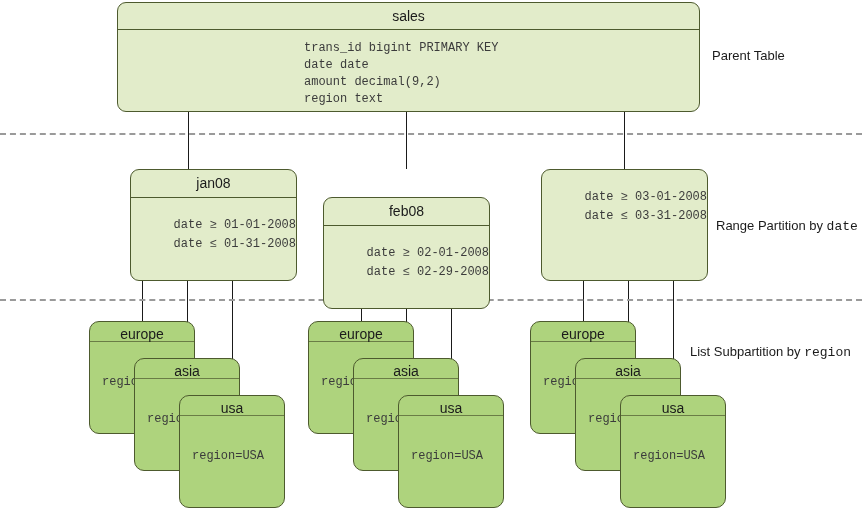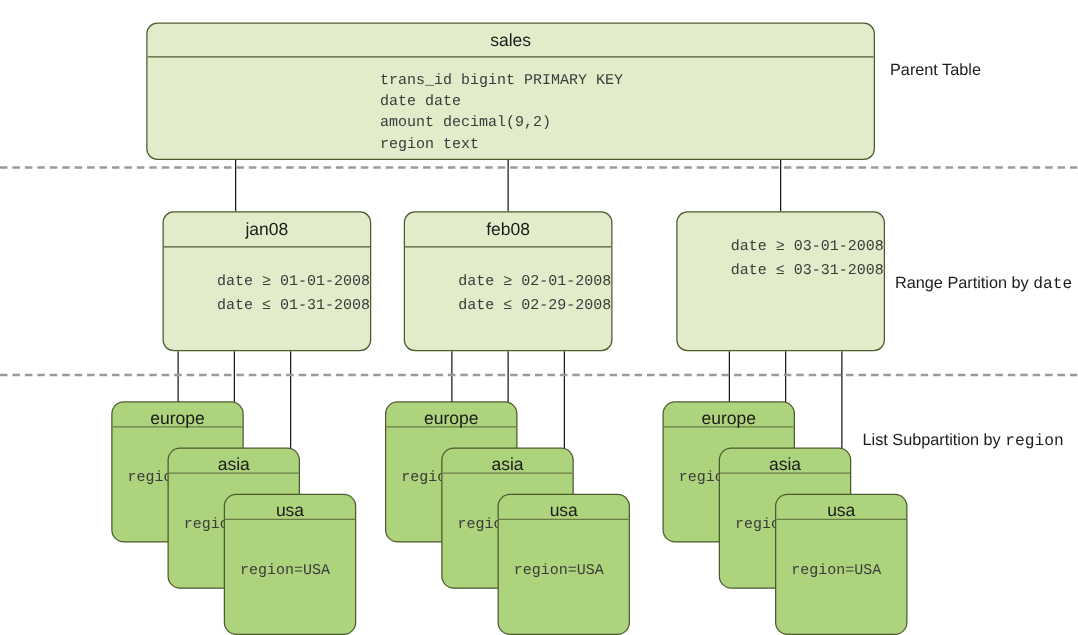--- a/index.html
+++ b/index.html
@@ -68,21 +68,20 @@
     white-space: pre;
     overflow: hidden;
   }
 
   
   #parent-table {
     left: 117px;
     top: 2px;
     width: 583px;
     height: 110px;
-    margin-top: 16px;
   }
   #parent-table .entity-header {
     height: 27px;
     line-height: 26px;
   }
   #parent-table .entity-body {
     padding: 10px 0 0 186px;
     line-height: 17px;
   }
 
@@ -91,21 +90,21 @@
     top: 169px;
     width: 167px;
     height: 112px;
   }
   .month-box .entity-body {
     padding: 18px 0 0 32px;
     line-height: 19px;
     text-align: right;
   }
   #month-jan08 { left: 105px; margin-left: 25px; }
-  #month-feb08 { left: 323px; }
+  #month-feb08 { left: 323px; margin-top: 28px; }
   #month-mar08 { left: 541px; }
 
   
   .region-box {
     background: #aed37d;
     width: 106px;
     height: 113px;
     border-radius: 10px;
   }
   .region-box .entity-header {

